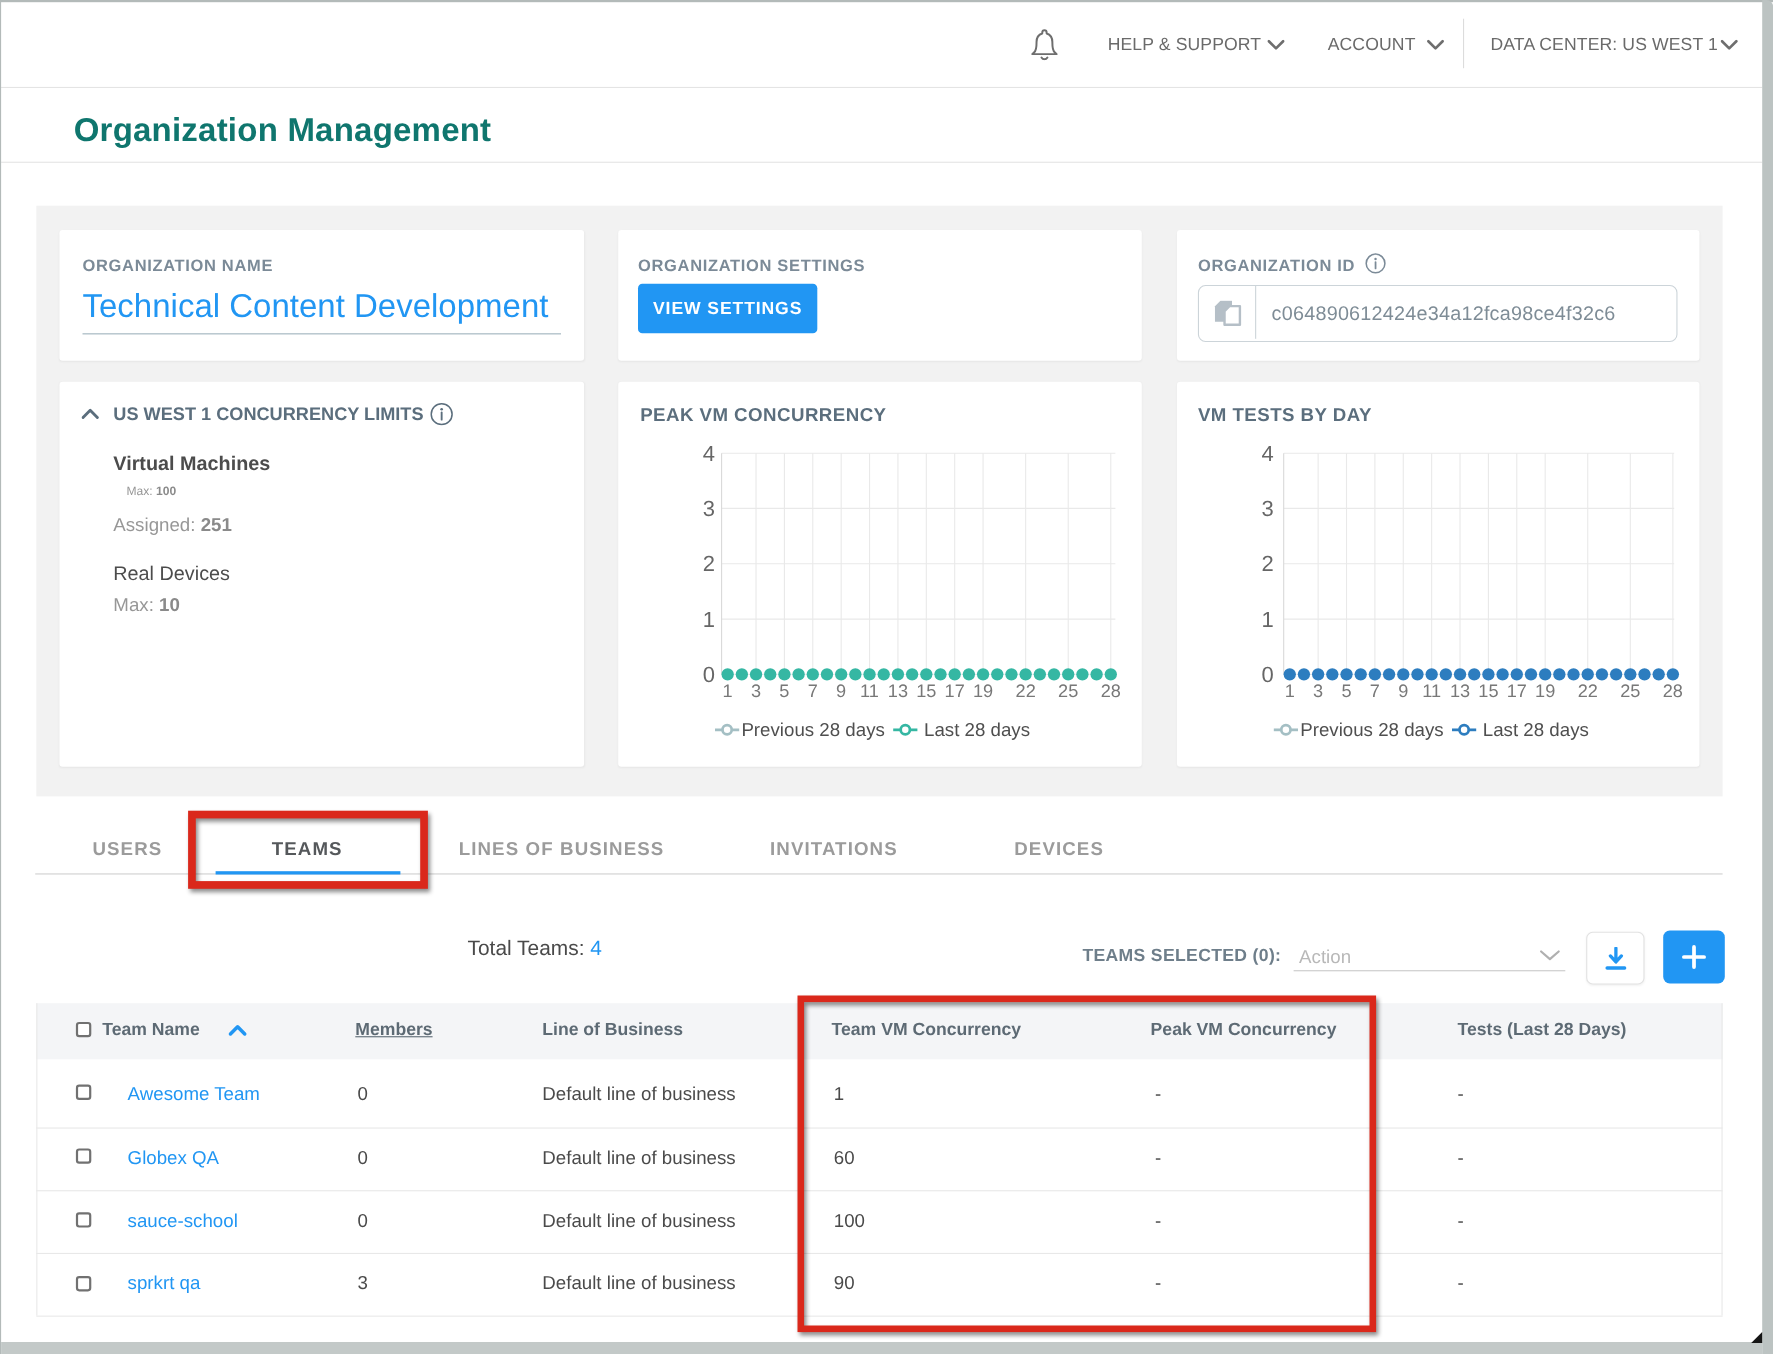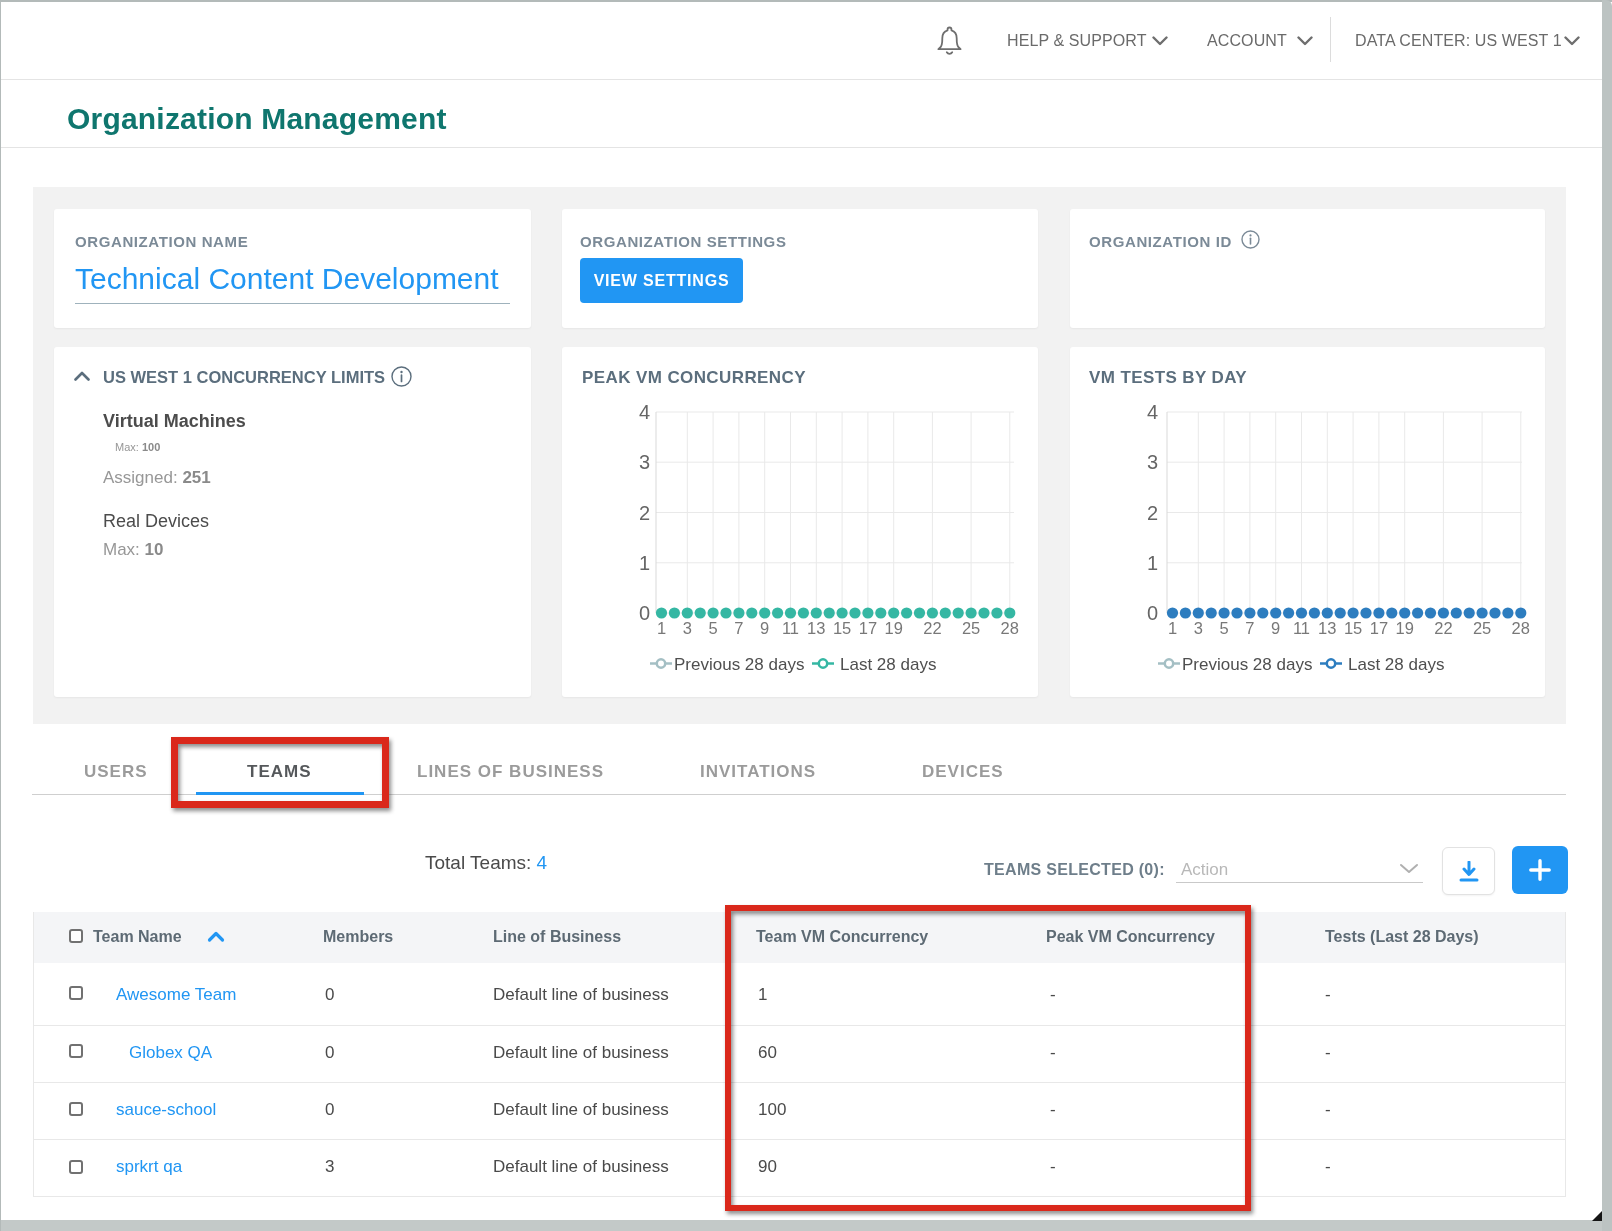--- a/index.html
+++ b/index.html
@@ -73,20 +73,29 @@
     <span class="cardlabel" style="left:18px; top:24px;">ORGANIZATION SETTINGS</span>
     <div style="position:absolute; left:18px; top:49px; width:163px; height:45px; background:#2196f3; border-radius:4px; color:#fff; font-size:16px; font-weight:bold; letter-spacing:0.8px; text-align:center; line-height:45px;">VIEW SETTINGS</div>
   </div>
   <div class="card" style="left:1070px; top:209px; width:475px; height:119px;">
     <span class="cardlabel" style="left:19px; top:24px;">ORGANIZATION ID</span>
     <svg style="position:absolute; left:171px; top:21px;" width="19" height="19" viewBox="0 0 19 19">
         <circle cx="9.5" cy="9.5" r="8.5" fill="none" stroke="#7b8a97" stroke-width="1.4"></circle>
         <circle cx="9.5" cy="5.4" r="1.1" fill="#7b8a97"></circle>
         <path d="M9.5 8.2 L9.5 14" stroke="#7b8a97" stroke-width="1.6" stroke-linecap="round"></path>
       </svg>
+    <div style="position:absolute; left:19px; top:50px; width:436px; height:52px; border:1px solid #ccd4d9; border-radius:7px;">
+      <div style="position:absolute; left:0; top:0; width:52px; height:48px; border-right:1px solid #ccd4d9;">
+        <svg style="position:absolute; left:14px; top:13px;" width="25" height="24" viewBox="0 0 25 24">
+          <path d="M5.5 0.5 L16 0.5 L16 19.5 L0.5 19.5 L0.5 5.5 Z" fill="#b5bfc7"></path>
+          <path d="M13.7 5.3 L23.2 5.3 L23.2 22.3 L9.2 22.3 L9.2 9.8 Z" fill="#fff" stroke="#b5bfc7" stroke-width="2.2" stroke-linejoin="round"></path>
+        </svg>
+      </div>
+      <span style="position:absolute; left:66px; top:15px; font-size:18px; color:#7e8c96; letter-spacing:0.2px; white-space:nowrap;">c064890612424e34a12fca98ce4f32c6</span>
+    </div>
   </div>
 
   <div class="card" style="left:54px; top:347px; width:477px; height:350px;">
     <svg style="position:absolute; left:20px; top:24px;" width="16" height="10" viewBox="0 0 16 10">
         <path d="M1.5 8.5 L8 2 L14.5 8.5" fill="none" stroke="#5b6e7d" stroke-width="2.6" stroke-linecap="round" stroke-linejoin="round"></path>
       </svg>
     <span style="position:absolute; left:49px; top:21px; font-size:16.5px; font-weight:bold; color:#5b6e7d; letter-spacing:0px;">US WEST 1 CONCURRENCY LIMITS</span>
     <svg style="position:absolute; left:337px; top:19px;" width="21" height="21" viewBox="0 0 21 21">
         <circle cx="10.5" cy="10.5" r="9.5" fill="none" stroke="#5b6e7d" stroke-width="1.4"></circle>
         <circle cx="10.5" cy="6" r="1.2" fill="#5b6e7d"></circle>
@@ -275,41 +284,41 @@
         <path d="M11 1.8 L11 20.2 M1.8 11 L20.2 11" stroke="#fff" stroke-width="3.4" stroke-linecap="round"></path>
       </svg>
   </div>
 
   <div class="abs" style="left:33px; top:912px; width:1533px; height:51px; background:#f4f5f7;"></div>
   <div class="abs cb" style="left:69px; top:929px;"></div>
   <span class="abs th" style="left:93px; top:928px;">Team Name</span>
   <svg class="abs" style="left:207px; top:930px;" width="18" height="13" viewBox="0 0 18 13">
       <path d="M2.5 10 L9 3.5 L15.5 10" fill="none" stroke="#2196f3" stroke-width="3.2" stroke-linecap="round" stroke-linejoin="round"></path>
     </svg>
-  <span class="abs th" style="left:323px; top:928px;">Members</span>
+  <span class="abs th" style="left:323px; top:928px;text-decoration:underline;">Members</span>
   <span class="abs th" style="left:493px; top:928px;">Line of Business</span>
   <span class="abs th" style="left:756px; top:928px;">Team VM Concurrency</span>
   <span class="abs th" style="left:1046px; top:928px;">Peak VM Concurrency</span>
   <span class="abs th" style="left:1325px; top:928px;">Tests (Last 28 Days)</span>
 
   <div class="abs" style="left:33px; top:912px; width:1px; height:284px; background:#e8e8e8;"></div>
   <div class="abs" style="left:1565px; top:912px; width:1px; height:284px; background:#e8e8e8;"></div>
   <div class="abs rowline" style="top:1025px;"></div>
   <div class="abs rowline" style="top:1082px;"></div>
   <div class="abs rowline" style="top:1139px;"></div>
   <div class="abs rowline" style="top:1196px;"></div>
   <div class="abs cb cb-row" style="left:69px; top:986px;"></div>
   <a class="abs tlink" style="left:116px; top:985px;">Awesome Team</a>
   <span class="abs td" style="left:325px; top:985px;">0</span>
   <span class="abs td" style="left:493px; top:985px;">Default line of business</span>
   <span class="abs td" style="left:758px; top:985px;">1</span>
   <span class="abs td" style="left:1050px; top:985px;">-</span>
   <span class="abs td" style="left:1325px; top:985px;">-</span>
   <div class="abs cb cb-row" style="left:69px; top:1044px;"></div>
-  <a class="abs tlink" style="left:116px; top:1043px;margin-left:13px;">Globex QA</a>
+  <a class="abs tlink" style="left:116px; top:1043px;">Globex QA</a>
   <span class="abs td" style="left:325px; top:1043px;">0</span>
   <span class="abs td" style="left:493px; top:1043px;">Default line of business</span>
   <span class="abs td" style="left:758px; top:1043px;">60</span>
   <span class="abs td" style="left:1050px; top:1043px;">-</span>
   <span class="abs td" style="left:1325px; top:1043px;">-</span>
   <div class="abs cb cb-row" style="left:69px; top:1102px;"></div>
   <a class="abs tlink" style="left:116px; top:1100px;">sauce-school</a>
   <span class="abs td" style="left:325px; top:1100px;">0</span>
   <span class="abs td" style="left:493px; top:1100px;">Default line of business</span>
   <span class="abs td" style="left:758px; top:1100px;">100</span>

